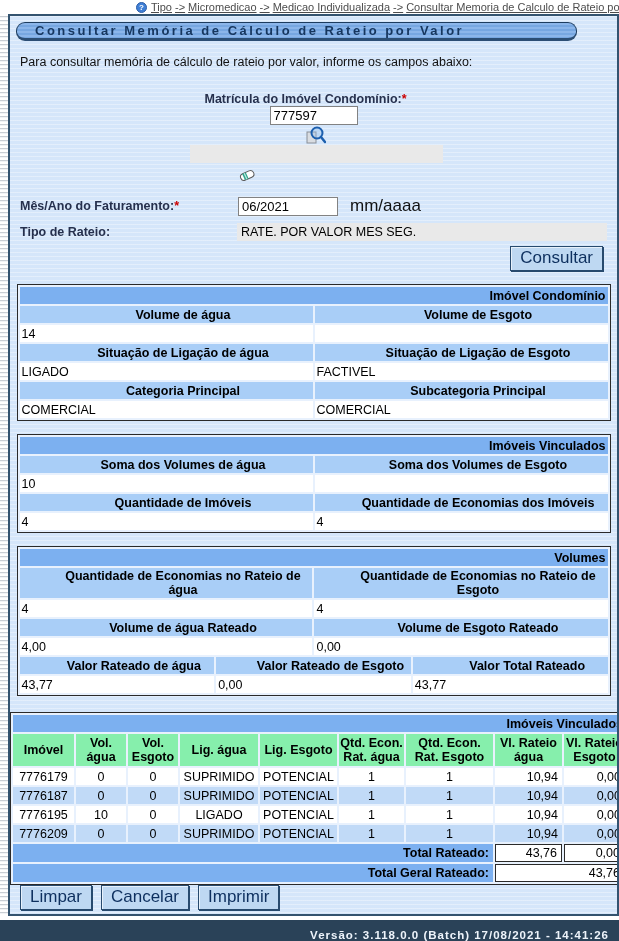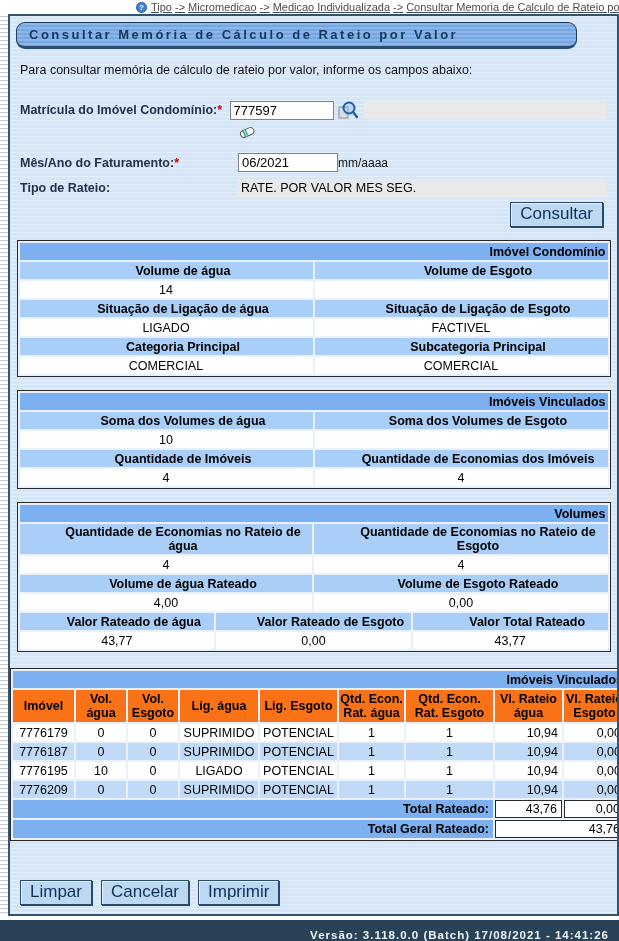--- a/index.html
+++ b/index.html
@@ -33,76 +33,76 @@
   .frame {
     flex:1; height:902px;
     border:2px solid #33536f;
     background:#d5e6fa;
     background-image:repeating-linear-gradient(180deg, rgba(255,255,255,0.35) 0 1px, rgba(255,255,255,0) 1px 4px);
     display:flex; flex-direction:column;
     overflow:hidden;
   }
   
   .title-tab {
-    margin:6px 40px 0 6px; height:27px;
+    margin:6px 40px 0 6px; height:40px;
     border:1px solid #1d3c5e; border-bottom:3px solid #2c4e74;
     border-radius:9px;
     background:repeating-linear-gradient(180deg,#8cb6ea 0 2px,#77a7e1 2px 4px);
-    display:flex; align-items:center; padding-left:12px;
+    display:flex; padding-left:18px;
   }
   .title-text {
     color:#16365e; font-weight:bold; font-size:13px; letter-spacing:2.5px;
   }
   
   .intro { margin:14px 0 0 10px; font-size:12.5px; color:#111; }
   .form-area { padding:0 10px; }
   .form-row { display:flex; align-items:center; }
-  .row-matricula { margin-top:23px; }
+  .row-matricula { margin-top:23px;flex-direction:column; }
   .row-eraser { margin-top:2px; height:20px; }
   .row-mesano { margin-top:11px; }
   .row-tipo { margin-top:7px; }
   .f-label { width:218px; font-weight:bold; font-size:12.5px; color:#26304d; }
   .req { color:#cc0000; font-weight:bold; }
   .txt-input {
     height:19px; border:1px solid #828282; font-size:13px;
     font-family:"Liberation Sans",sans-serif; padding:0 3px; background:#fff; color:#000;
   }
-  .inp-matricula { width:104px; }
+  .inp-matricula { width:88px; }
   .inp-mesano { width:100px; }
   .icon-btn { margin-left:4px; cursor:pointer; display:inline-flex; }
   .readonly-field {
     background:#e9e9e9; height:18px; font-size:12.5px; color:#000;
     display:flex; align-items:center; padding:0 4px;
   }
   .linked-name { width:253px; margin-left:6px; }
   .tipo-field { width:372px; }
-  .hint { margin-left:0; font-size:12px; color:#111; }
+  .hint { margin-left:12px; font-size:17px; color:#111; }
   .eraser-indent { margin-left:218px; }
   .consultar-row { display:flex; justify-content:flex-end; margin:5px 4px 0 0; }
   
   .btn {
     font-family:"Liberation Sans",sans-serif;
     background:#bed8f2; color:#0d2f5e;
     border:1px solid #274a6e; box-shadow:1px 1px 0 #274a6e, inset 1px 1px 0 #e7f1fb;
     font-size:17px; padding:1px 9px 2px; cursor:pointer;
   }
   
   table.gtab {
     width:594px; margin:13px auto 0; table-layout:fixed;
     border-collapse:separate; border-spacing:2px;
     background:#e8f1fd; border:1px solid #2a2a2a;
     font-size:12.5px; color:#000;
   }
   .gtab th, .gtab td { padding:1px 2px; height:17px; }
   th.group { background:#7cb0f0; font-weight:bold; text-align:right; }
   th.sub   { background:#a9cef7; font-weight:bold; text-align:center;padding-left:36px; }
-  td.val   { background:#ffffff; text-align:center; }
+  td.val   { background:#ffffff; }
   
   table.dtab { margin-top:16px; }
-  .dtab th.col { background:#f97316; font-weight:bold; text-align:center; vertical-align:middle; padding:2px 1px; }
+  .dtab th.col { background:#86efac; font-weight:bold; text-align:center; vertical-align:middle; padding:2px 1px; }
   .dtab td { background:#fff; text-align:center; }
   .dtab tr.alt td { background:#c1daf7; }
   .dtab td.num-r { text-align:right; padding-right:4px; }
   .dtab td.total-label { background:#7cb0f0; text-align:right; font-weight:bold; padding-right:4px; }
   .dtab td.total-val { background:#fff; border:1px solid #2a2a2a; text-align:right; padding-right:4px; }
   
   .actions { margin-top:auto; display:flex; padding:0 10px 9px; }
   .actions .btn + .btn { margin-left:9px; }
   .btn-imprimir { margin-left:auto; }
   .footer-gap { height:4px; background:#fff; }

